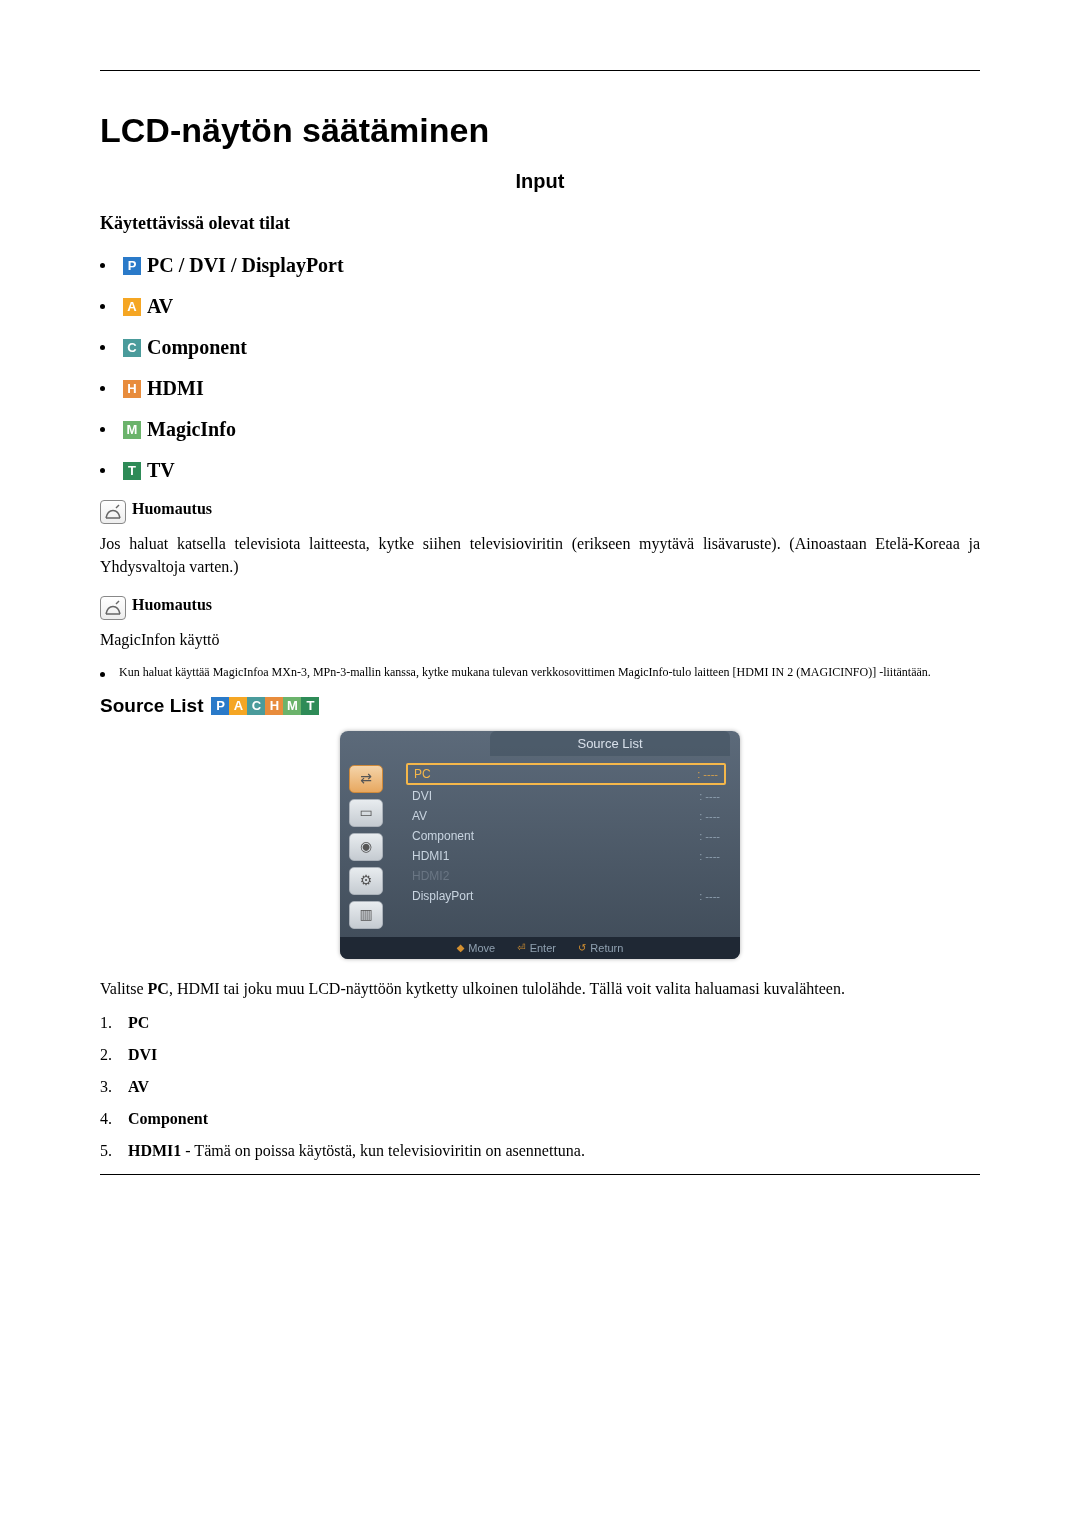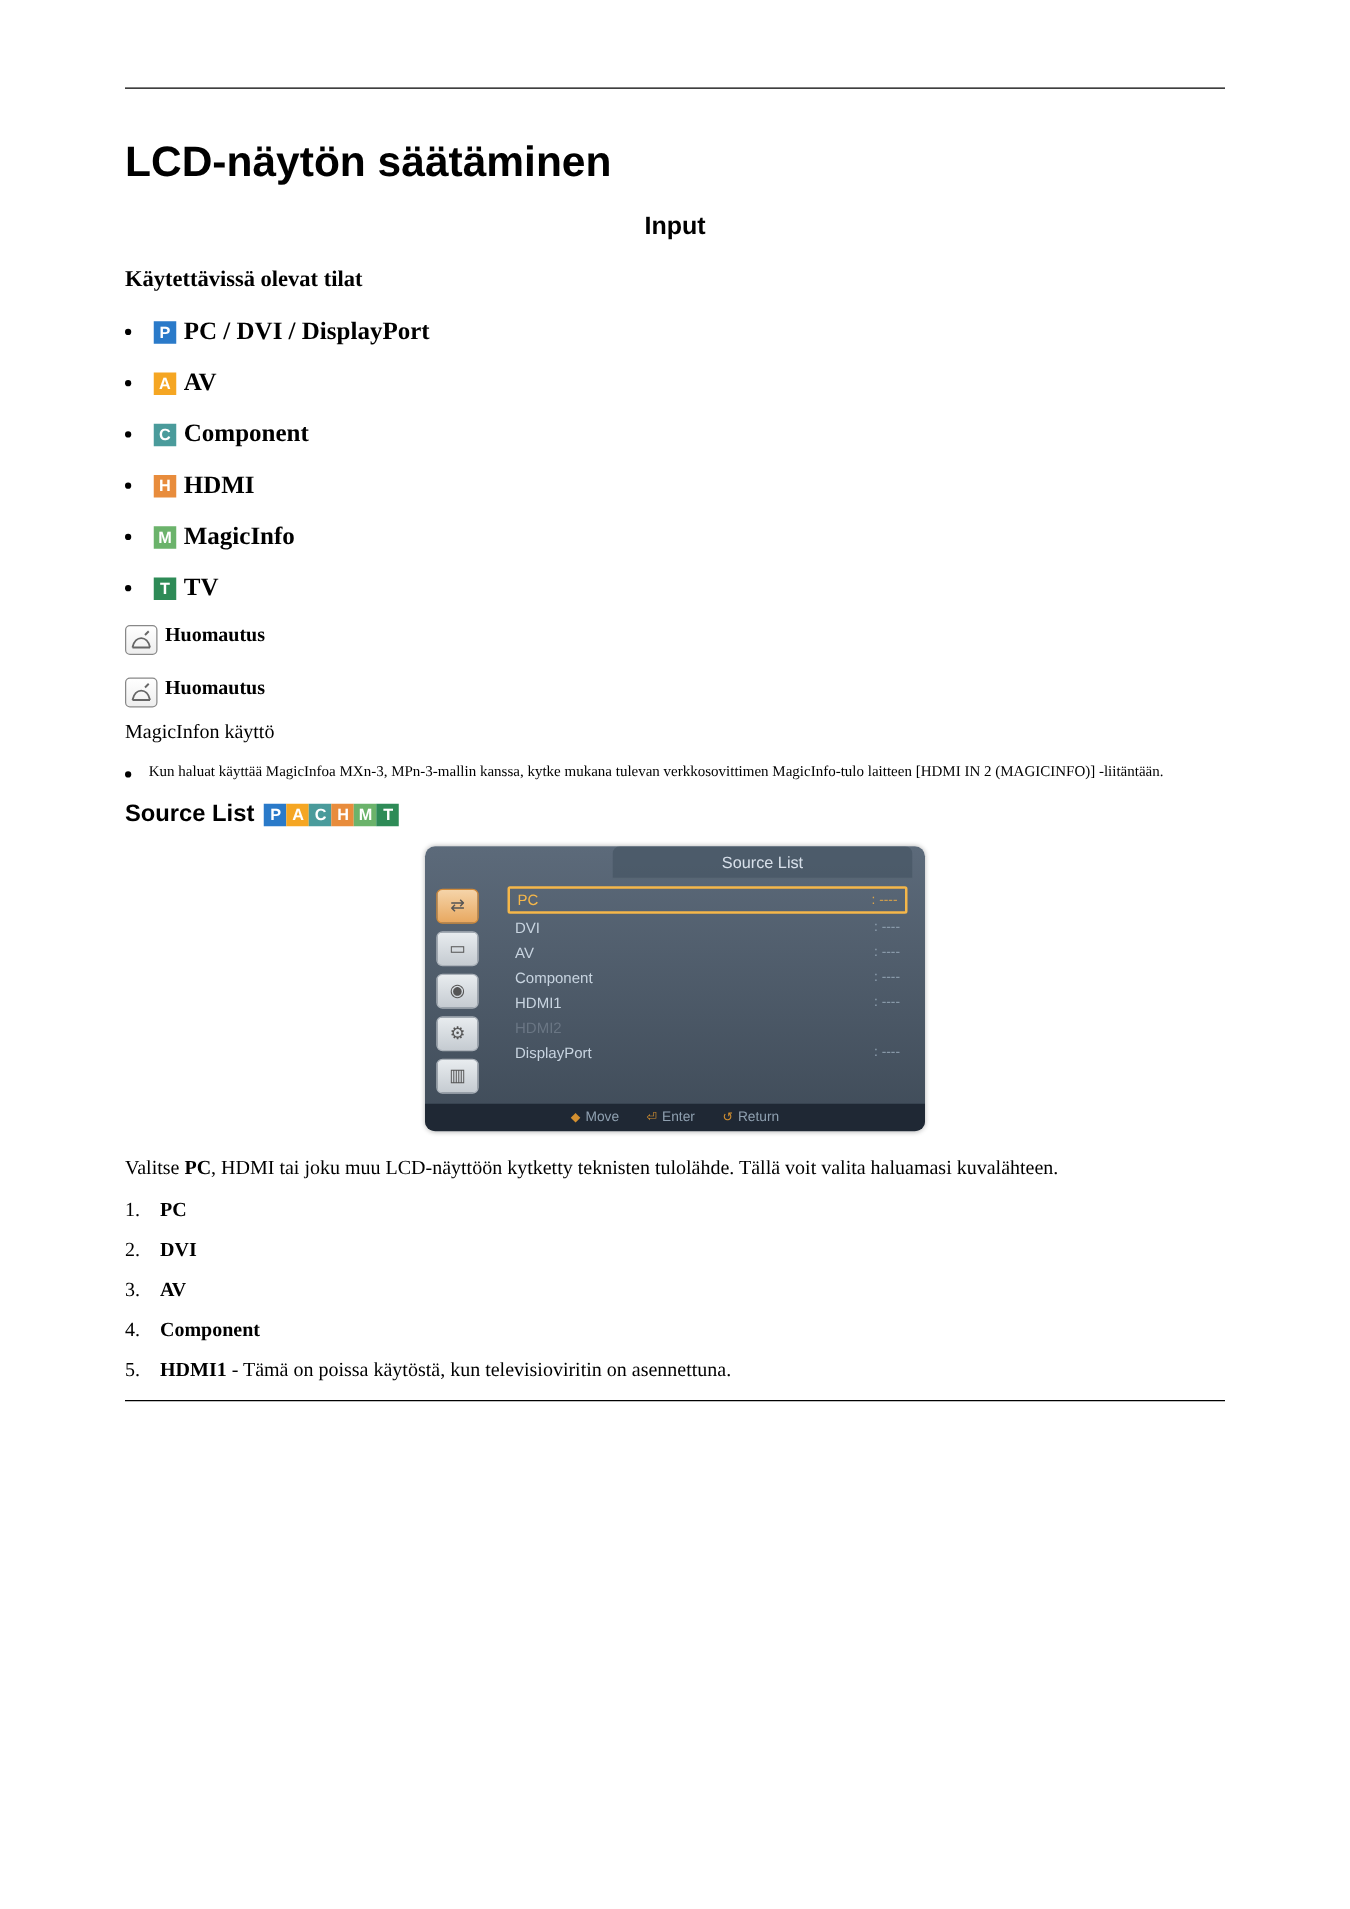--- a/index.html
+++ b/index.html
@@ -195,20 +195,21 @@
   <div class="note-row">
     <span class="note-icon">
       <svg width="18" height="16" viewBox="0 0 18 16">
           <path d="M2 14 C4 4 14 4 16 14" stroke="#666" fill="none" stroke-width="1.5"></path>
           <path d="M2 14 L16 14" stroke="#666" stroke-width="1.5"></path>
           <path d="M12 4 L15 1" stroke="#666" stroke-width="1.5"></path>
         </svg>
     </span>
     <span class="note-label">Huomautus</span>
   </div>
+  <p class="body-text">Jos haluat katsella televisiota laitteesta, kytke siihen televisioviritin (erikseen myytävä lisävaruste). (Ainoastaan Etelä-Koreaa ja Yhdysvaltoja varten.)</p>
 
   <div class="note-row">
     <span class="note-icon">
       <svg width="18" height="16" viewBox="0 0 18 16">
           <path d="M2 14 C4 4 14 4 16 14" stroke="#666" fill="none" stroke-width="1.5"></path>
           <path d="M2 14 L16 14" stroke="#666" stroke-width="1.5"></path>
           <path d="M12 4 L15 1" stroke="#666" stroke-width="1.5"></path>
         </svg>
     </span>
     <span class="note-label">Huomautus</span>
@@ -291,21 +292,21 @@
           </span>
         <span>
             <span class="fk-icon">↺</span>
             <span>Return</span>
           </span>
       </div>
     </div>
   </div>
 
   <p class="body-text">
-    <span>Valitse </span><b>PC</b><span>, HDMI tai joku muu LCD-näyttöön kytketty teknisten tulolähde. Tällä voit valita haluamasi kuvalähteen.</span>
+    <span>Valitse </span><b>PC</b><span>, HDMI tai joku muu LCD-näyttöön kytketty ulkoinen tulolähde. Tällä voit valita haluamasi kuvalähteen.</span>
   </p>
 
   <ol class="numbered">
     <li>
       <span class="num">1.</span>
       <span class="item-bold">PC</span>
       <span class="item-rest"></span>
     </li>
     <li>
       <span class="num">2.</span>

